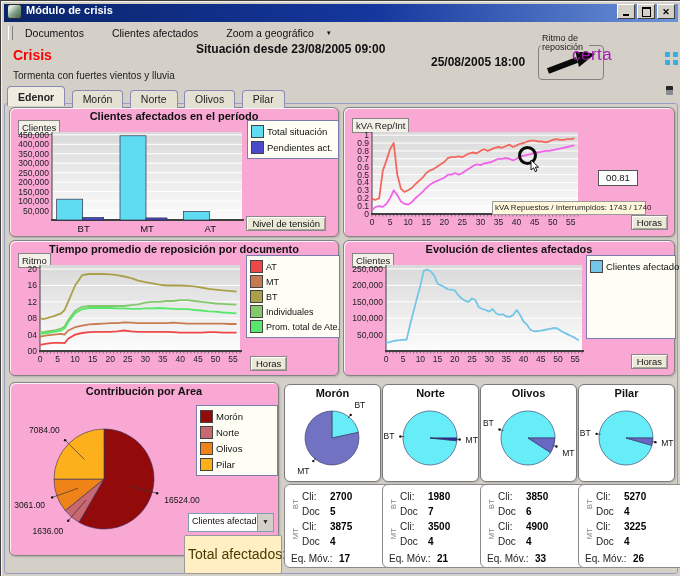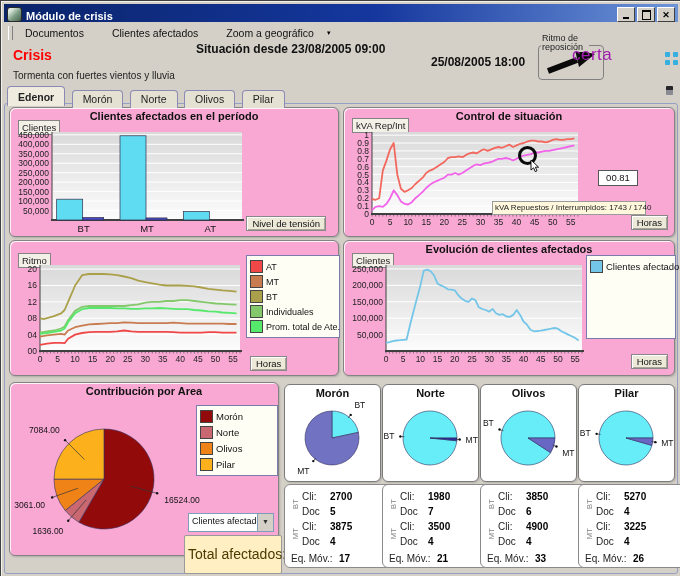--- a/index.html
+++ b/index.html
@@ -1,20 +1,20 @@
 <!DOCTYPE html>
 <html><head>
 <meta charset="utf-8">
 <style>
   html,body{margin:0;padding:0;background:#808080;font-family:"Liberation Sans",sans-serif;}
   #stage{position:relative;width:680px;height:576px;background:#D4D0C8;overflow:hidden;
          border:1px solid #404040;box-shadow:inset 1px 1px 0 #F4F2EC;}
   .abs{position:absolute;}
   
-  .titlebar{left:3px;top:3px;right:3px;height:18px;display:flex;align-items:flex-end;padding:0 3px;
+  .titlebar{left:3px;top:3px;right:3px;height:18px;display:flex;align-items:flex-start;padding:0 3px;
             background:linear-gradient(90deg,#0A246A,#15379E 55%,#6E94D8);}
   .appicon{width:13px;height:13px;border-radius:3px;border:1px solid #2A2A2A;flex:none;
            background:linear-gradient(135deg,#DCE8DC 20%,#7E9E86 55%,#44604C);}
   .wtitle{color:#FFF;font-weight:bold;font-size:11px;margin-left:4px;flex:1;white-space:nowrap;}
   .wbtn{width:16px;height:13px;background:#D4D0C8;border:1px solid;border-color:#FFF #404040 #404040 #FFF;
         margin-left:2px;display:flex;align-items:flex-end;justify-content:center;cursor:default;}
   .g-min{width:6px;height:2px;background:#000;margin-bottom:2px;}
   .g-max{width:7px;height:7px;border:1px solid #000;border-top-width:2px;margin-bottom:1px;}
   .g-close{font-size:9px;font-weight:bold;line-height:11px;color:#000;}
   .menubar{left:3px;top:21px;right:3px;height:21px;background:#D4D0C8;display:flex;align-items:center;}
@@ -164,25 +164,34 @@
         <line x1="39" y1="94" x2="232" y2="94" stroke="#404040" stroke-width="2"></line>
         <text x="71.66666666666667" y="106" font-size="9.5" text-anchor="middle" fill="#111">BT</text>
         <rect x="44.66666666666667" y="73.18279569892474" width="26" height="20.817204301075268" fill="#5FDCF2" stroke="#30304A" stroke-width="0.7"></rect>
         <rect x="70.66666666666667" y="91.53978494623657" width="21" height="2.460215053763441" fill="#4A4AC8" stroke="#30304A" stroke-width="0.7"></rect>
         <text x="135" y="106" font-size="9.5" text-anchor="middle" fill="#111">MT</text>
         <rect x="108" y="9.784946236559136" width="26" height="84.21505376344086" fill="#5FDCF2" stroke="#30304A" stroke-width="0.7"></rect>
         <rect x="134" y="91.91827956989248" width="21" height="2.0817204301075267" fill="#4A4AC8" stroke="#30304A" stroke-width="0.7"></rect>
         <text x="198.33333333333334" y="106" font-size="9.5" text-anchor="middle" fill="#111">AT</text>
         <rect x="171.33333333333334" y="85.48387096774194" width="26" height="8.516129032258064" fill="#5FDCF2" stroke="#30304A" stroke-width="0.7"></rect>
       </svg>
+    <div class="legend" style="left:237px;top:12px;width:84px;">
+        <div class="lg-item">
+          <span class="sw" style="background: rgb(95, 220, 242);"></span>
+          <span>Total situación</span>
+        </div>
+        <div class="lg-item">
+          <span class="sw" style="background: rgb(74, 74, 200);"></span>
+          <span>Pendientes act.</span>
+        </div>
+      </div>
     <button class="xbtn" style="right:12px;bottom:5px;">Nivel de tensión</button>
   </div>
 
   <div class="panel" style="left:342px;top:106px;width:330px;height:128px;">
-    <div class="ptitle">Control de situación</div>
     <span class="unitbox" style="left:8px;top:10px;">kVA Rep/Int</span>
     <svg class="chart" width="238" height="112" style="left:2px;top:16px;">
         <defs>
           <linearGradient id="grad2" x1="0" y1="0" x2="0" y2="1">
             <stop offset="0%" stop-color="#D9D9D9"></stop>
             <stop offset="100%" stop-color="#FCFCFC"></stop>
           </linearGradient>
         </defs>
         <rect x="26" y="8" width="206" height="82" fill="url(#grad2)"></rect>
         <line x1="26" y1="90" x2="232" y2="90" stroke="#FFFFFF" stroke-width="1"></line>
@@ -285,20 +294,21 @@
     <div class="cursor-ring" style="left:174px;top:38px;"></div>
     <svg class="chart" width="10" height="13" style="left:186px;top:52px;">
       <path d="M1 0 L1 10 L3.6 7.8 L5.2 11.6 L7 10.8 L5.4 7.2 L8.6 7.2 Z" fill="#FFF" stroke="#000" stroke-width="0.9"></path>
     </svg>
     <div class="vallabel" style="left:254px;top:62px;width:38px;height:14px;">00.81</div>
     <div class="statusbox" style="left:148px;top:93px;width:148px;">kVA Repuestos / Interrumpidos: 1743 / 1740</div>
     <button class="xbtn" style="right:6px;bottom:6px;">Horas</button>
   </div>
 
   <div class="panel" style="left:8px;top:239px;width:328px;height:134px;">
+    <div class="ptitle">Tiempo promedio de reposición por documento</div>
     <span class="unitbox" style="left:8px;top:12px;">Ritmo</span>
     <svg class="chart" width="234" height="116" style="left:2px;top:16px;">
         <defs>
           <linearGradient id="grad3" x1="0" y1="0" x2="0" y2="1">
             <stop offset="0%" stop-color="#D9D9D9"></stop>
             <stop offset="100%" stop-color="#FCFCFC"></stop>
           </linearGradient>
         </defs>
         <rect x="28" y="8" width="200" height="86" fill="url(#grad3)"></rect>
         <line x1="28" y1="94" x2="228" y2="94" stroke="#FFFFFF" stroke-width="1"></line>

